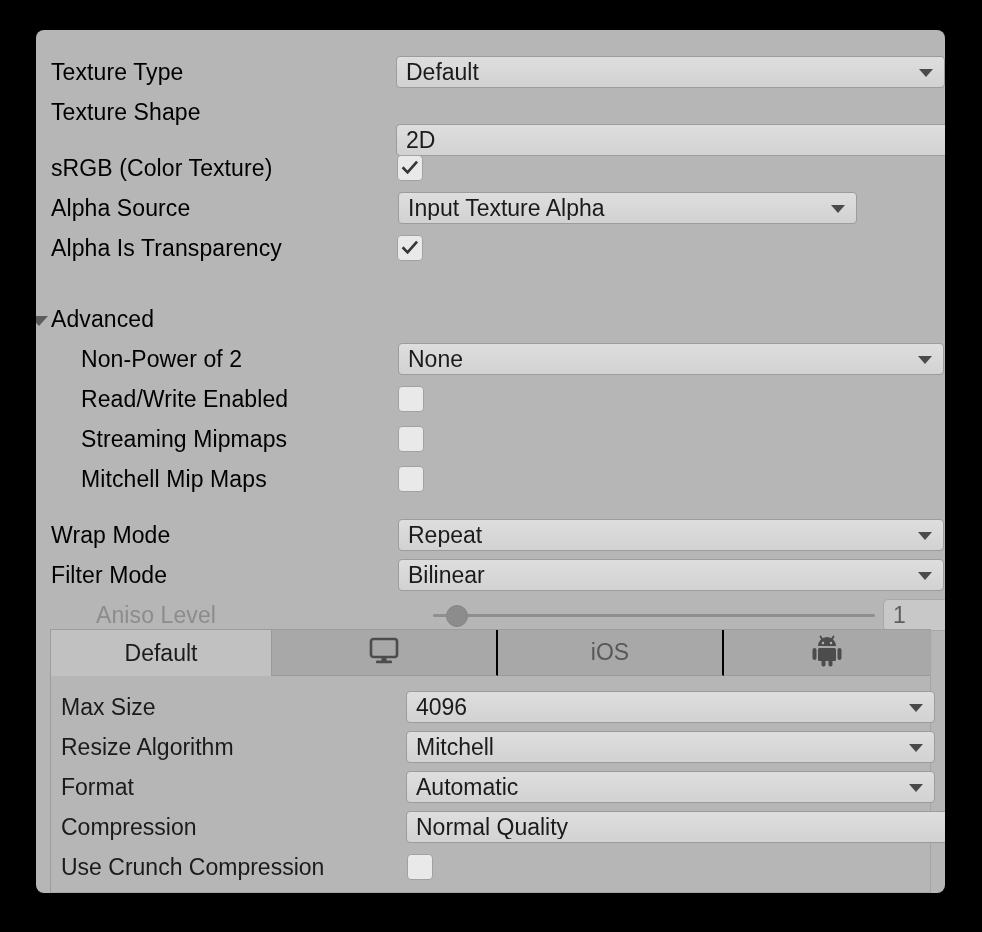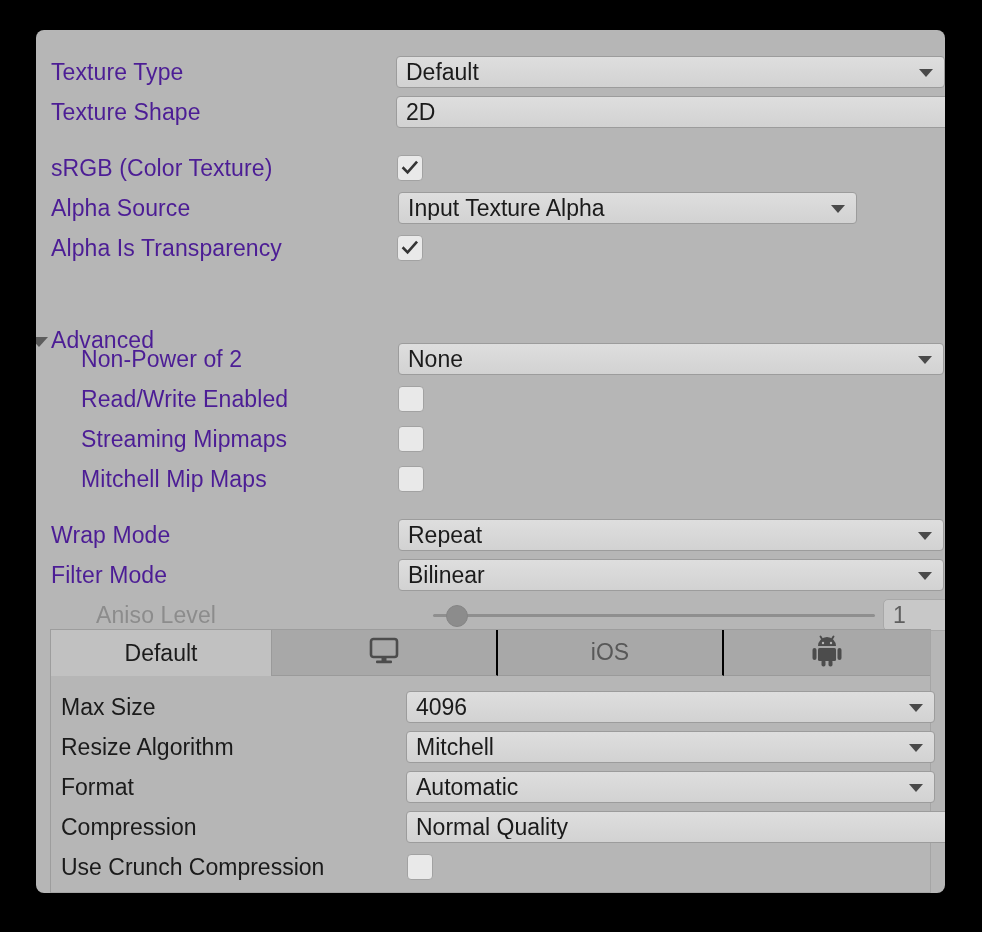--- a/index.html
+++ b/index.html
@@ -35,21 +35,21 @@
     left: 0;
     width: 100%;
     height: 40px;
   }
   .prop-label {
     position: absolute;
     left: 15px;
     top: 50%;
     transform: translateY(-50%);
     font-size: 23px;
-    color: #4c1d95;
+    color: #000000;
     white-space: nowrap;
     letter-spacing: 0.1px;
   }
   .prop-label.indent { left: 45px; text-align: right; }
   .prop-label.disabled { color: #8c8c8c; margin-left: 45px; }
 
   
   .dropdown {
     position: absolute;
     top: 50%;
@@ -233,21 +233,21 @@
   <div class="prop-row" style="top:22px;">
     <span class="prop-label">Texture Type</span>
     <div class="dropdown" style="left:360px; width:549px;">
       <span class="dd-text">Default</span>
       <span class="dd-arrow"></span>
     </div>
   </div>
 
   <div class="prop-row" style="top:62px;padding-left:39px;">
     <span class="prop-label">Texture Shape</span>
-    <div class="dropdown" style="left:360px; width:575px;">
+    <div class="dropdown" style="left:360px; width:575px;margin-top:28px;">
       <span class="dd-text">2D</span>
       <span class="dd-arrow"></span>
     </div>
   </div>
 
   <div class="prop-row" style="top:118px;">
     <span class="prop-label">sRGB (Color Texture)</span>
     <div class="checkbox" style="left:361px;">
       <svg width="18" height="18" viewBox="0 0 18 18">
         <path d="M2.5 9.2 L6.6 13.4 L15.2 3.6" stroke="#353535" stroke-width="2.6" fill="none" stroke-linecap="square"></path>
@@ -265,21 +265,21 @@
 
   <div class="prop-row" style="top:198px;">
     <span class="prop-label">Alpha Is Transparency</span>
     <div class="checkbox" style="left:361px;">
       <svg width="18" height="18" viewBox="0 0 18 18">
         <path d="M2.5 9.2 L6.6 13.4 L15.2 3.6" stroke="#353535" stroke-width="2.6" fill="none" stroke-linecap="square"></path>
       </svg>
     </div>
   </div>
 
-  <div class="prop-row" style="top:269px;margin-top:21px;">
+  <div class="prop-row" style="top:269px;">
     <span class="foldout-arrow"></span>
     <span class="prop-label">Advanced</span>
   </div>
 
   <div class="prop-row" style="top:309px;">
     <span class="prop-label indent">Non-Power of 2</span>
     <div class="dropdown" style="left:362px; width:546px;">
       <span class="dd-text">None</span>
       <span class="dd-arrow"></span>
     </div>

